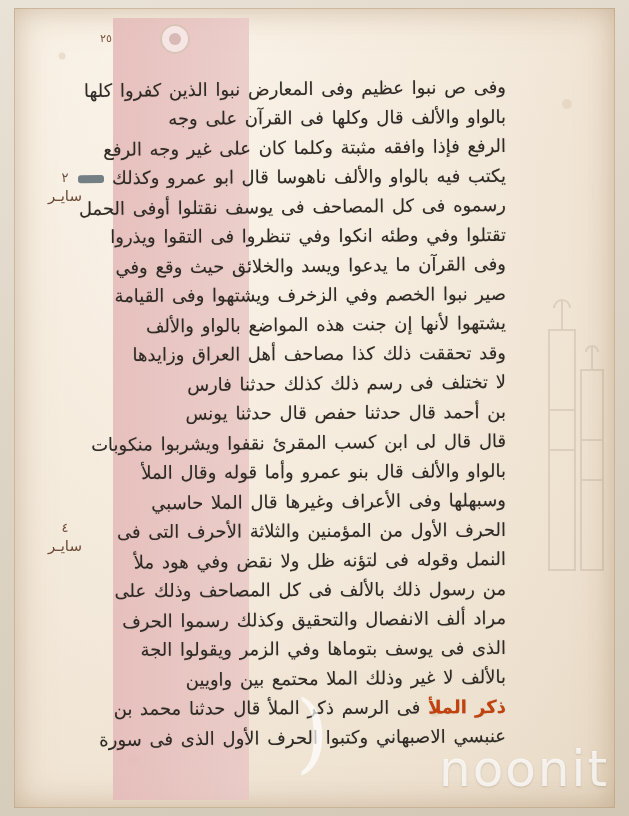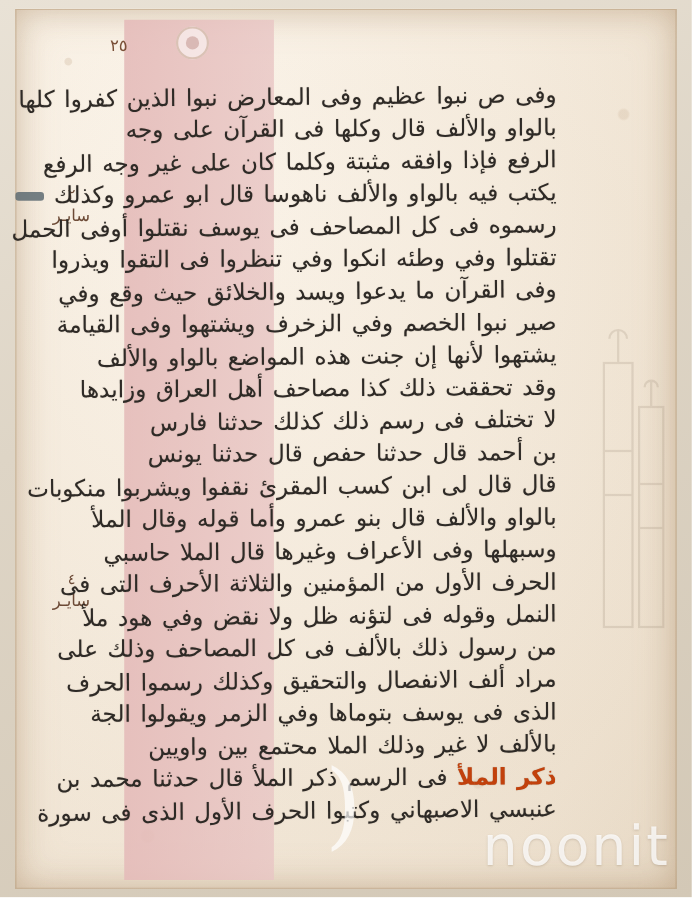--- a/index.html
+++ b/index.html
@@ -91,21 +91,21 @@
   
   .text-block {
     position: absolute;
     left: 96px;
     top: 72px;
     width: 410px;
     direction: rtl;
     text-align: right;
     color: #2e2a26;
     font-family: "DejaVu Sans", sans-serif;
-    font-size: 21px;
+    font-size: 18px;
     line-height: 29.5px;
     letter-spacing: 0px;
     word-spacing: 2px;
     text-shadow: 0 0 1px rgba(60,45,35,0.35);
   }
   .text-line {
     white-space: nowrap;
     transform-origin: right center;
   }
   
@@ -142,21 +142,21 @@
     margin-bottom: 2px;
   }
   .note-left-1 { left: 48px; top: 170px; }
   .note-left-2 { left: 48px; top: 520px; }
 
   .folio-number {
     position: absolute;
     left: 100px;
     top: 32px;
     color: #7a5038;
-    font-size: 15px;
+    font-size: 11px;
     direction: rtl;
   }
 
   
   .brand-watermark {
     position: absolute;
     right: 20px;
     bottom: 18px;
     font-family: "DejaVu Sans", sans-serif;
     font-size: 50px;

